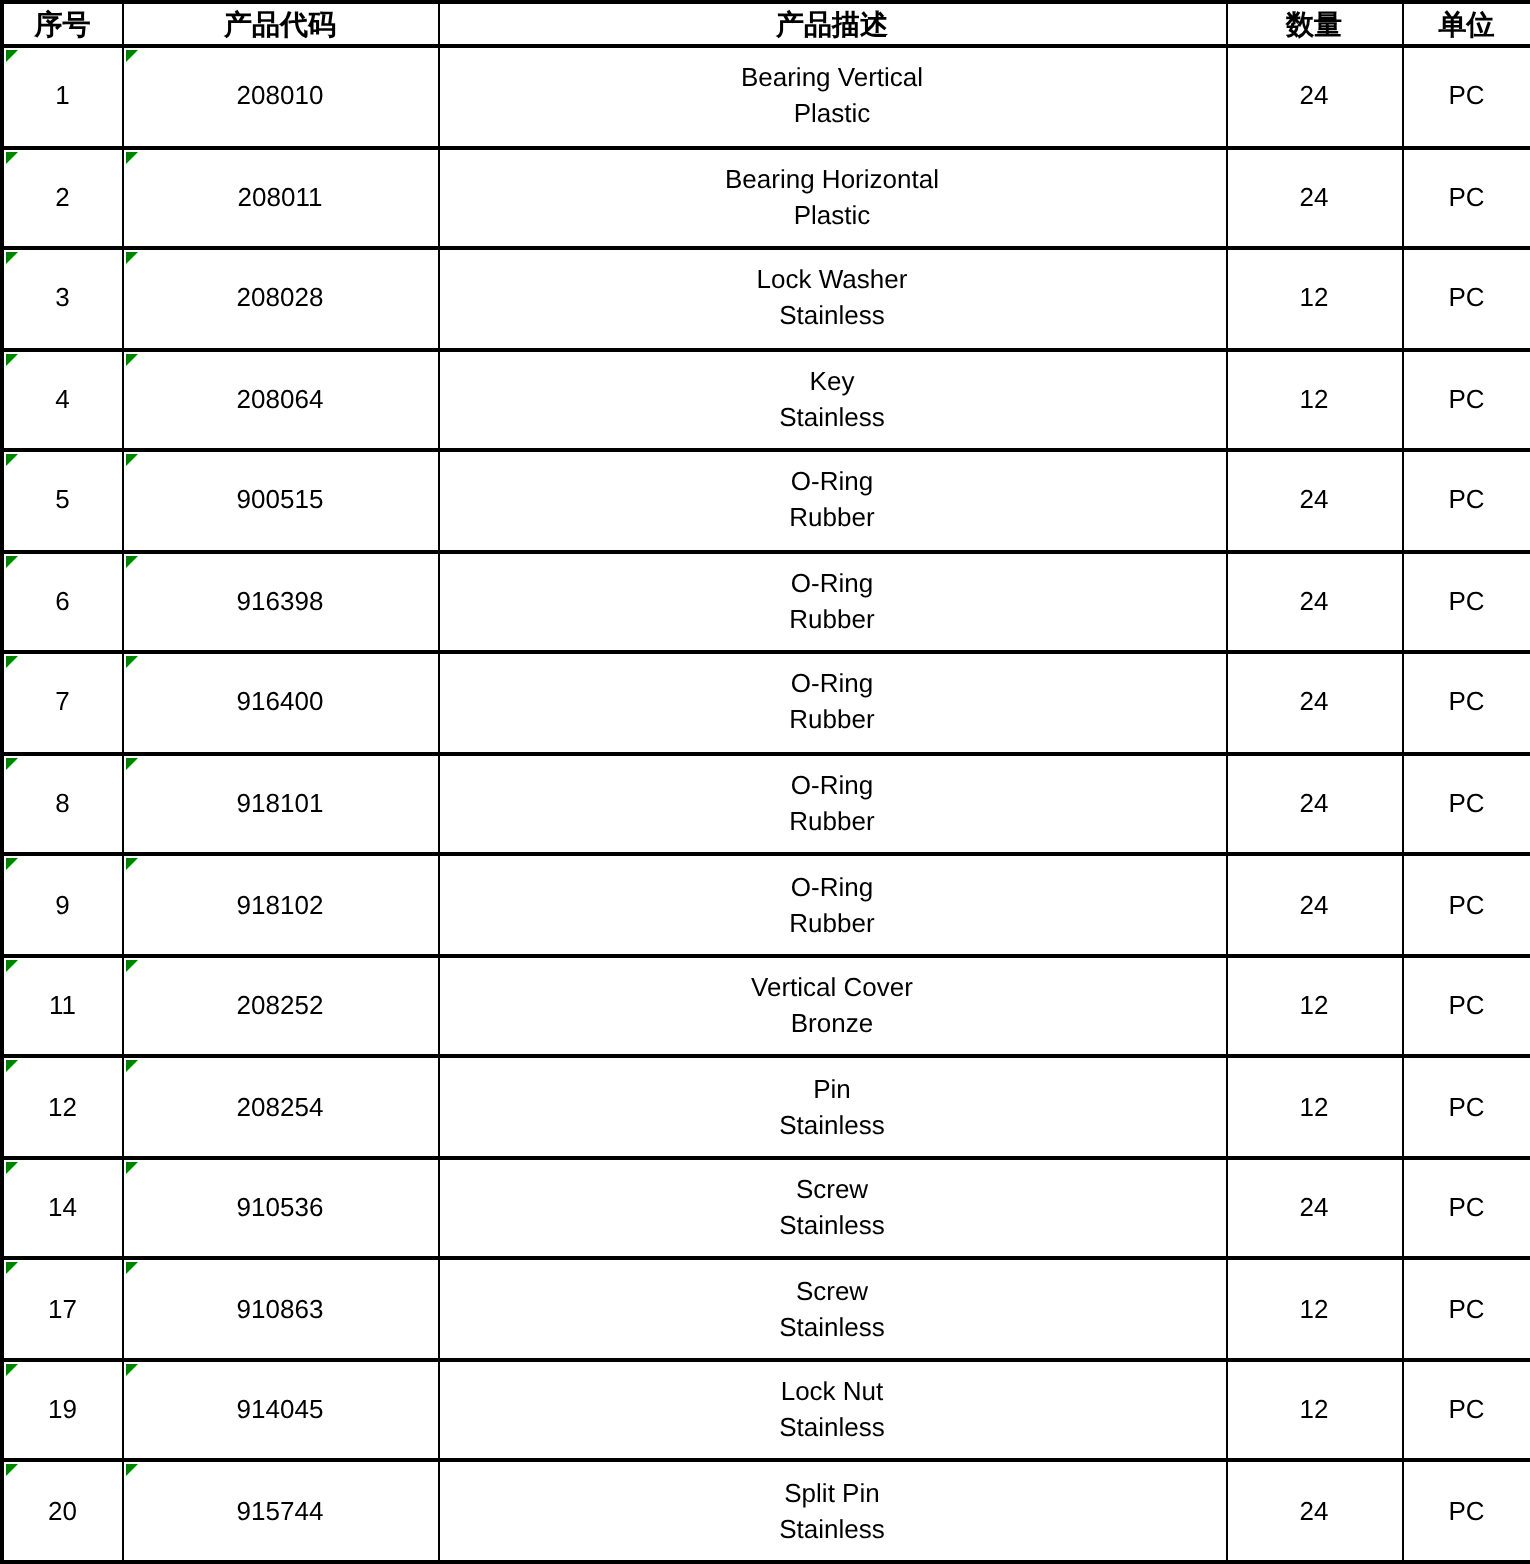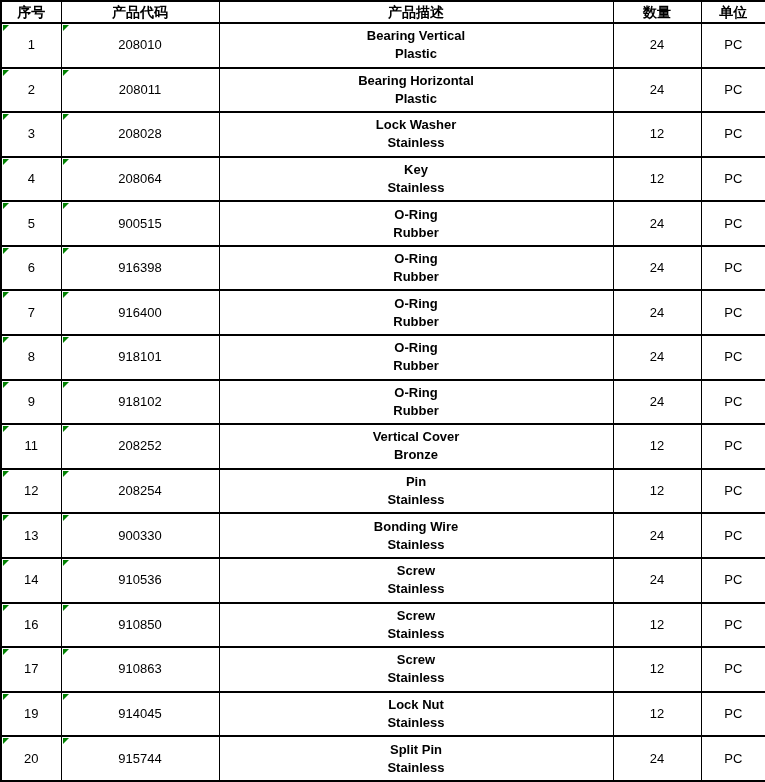--- a/index.html
+++ b/index.html
@@ -44,21 +44,20 @@
     font-size: 14px;
     font-weight: bold;
     line-height: 18px;
   }
   td {
     font-size: 13px;
     line-height: 18px;
   }
   td .desc-line {
     line-height: 18px;
-    font-weight: bold;
   }
   
   .tri {
     position: absolute;
     top: 1px;
     left: 1px;
     width: 0;
     height: 0;
     border-top: 6px solid #008000;
     border-right: 6px solid transparent;
@@ -311,40 +310,20 @@
       <div class="desc-line">Stainless</div>
     </td>
     <td>
       <span>12</span>
     </td>
     <td>
       <span>PC</span>
     </td>
   </tr>
 
-  <tr>
-    <td>
-      <span class="tri"></span>
-      <span>13</span>
-    </td>
-    <td>
-      <span class="tri"></span>
-      <span>900330</span>
-    </td>
-    <td>
-      <div class="desc-line">Bonding Wire</div>
-      <div class="desc-line">Stainless</div>
-    </td>
-    <td>
-      <span>24</span>
-    </td>
-    <td>
-      <span>PC</span>
-    </td>
-  </tr>
 
   <tr>
     <td>
       <span class="tri"></span>
       <span>14</span>
     </td>
     <td>
       <span class="tri"></span>
       <span>910536</span>
     </td>
@@ -354,40 +333,20 @@
     </td>
     <td>
       <span>24</span>
     </td>
     <td>
       <span>PC</span>
     </td>
   </tr>
 
 
-  <tr>
-    <td>
-      <span class="tri"></span>
-      <span>16</span>
-    </td>
-    <td>
-      <span class="tri"></span>
-      <span>910850</span>
-    </td>
-    <td>
-      <div class="desc-line">Screw</div>
-      <div class="desc-line">Stainless</div>
-    </td>
-    <td>
-      <span>12</span>
-    </td>
-    <td>
-      <span>PC</span>
-    </td>
-  </tr>
 
   <tr>
     <td>
       <span class="tri"></span>
       <span>17</span>
     </td>
     <td>
       <span class="tri"></span>
       <span>910863</span>
     </td>

